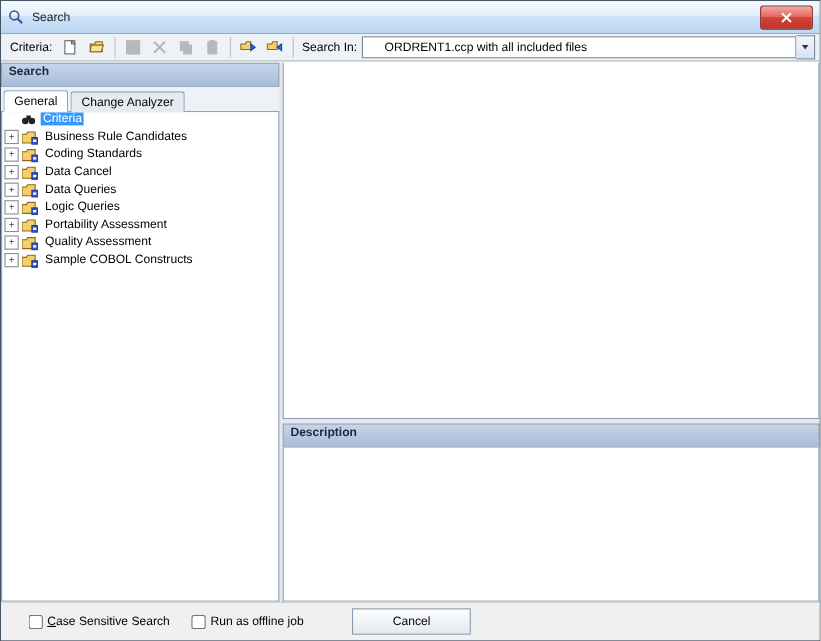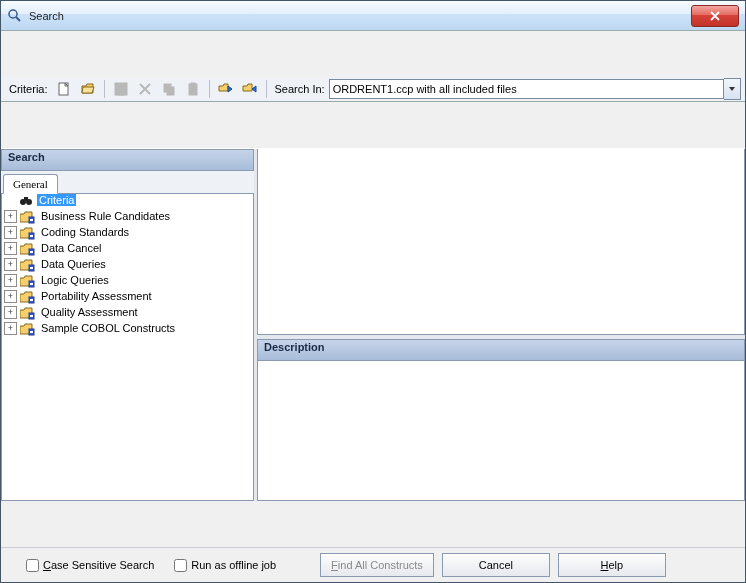--- a/index.html
+++ b/index.html
@@ -1,36 +1,36 @@
 <!DOCTYPE html>
 <html><head>
 <meta charset="utf-8">
 <style>
   html,body{margin:0;padding:0;font-family:Tahoma,Segoe UI,sans-serif;font-size:11px;background:#d6dce6;overflow:hidden;}
-  .window{width:746px;height:583px;border:1px solid #456; box-sizing:border-box;background:#f0f0f0;display:flex;flex-direction:column;gap:46px;}
+  .window{width:746px;height:583px;border:1px solid #456; box-sizing:border-box;background:#f0f0f0;display:flex;flex-direction:column;}
   .titlebar{height:29px;background:linear-gradient(to bottom,#f6fbff 0%,#e3effc 45%,#cde2f8 46%,#bdd8f3 100%);display:flex;align-items:center;border-bottom:1px solid #9aa;}
   .titlebar .ico{width:16px;height:16px;margin-left:6px;position:relative;}
   .titlebar .ico svg{width:16px;height:16px;}
   .titlebar .title{margin-left:6px;color:#222;}
   .titlebar .spacer{flex:1;}
   .closebtn{width:46px;height:20px;margin-right:6px;border:1px solid #8a2a2a;border-radius:3px;background:linear-gradient(to bottom,#f3a6a1 0%,#e36b60 45%,#d6433a 46%,#c13228 100%);display:flex;align-items:center;justify-content:center;color:#fff;font-weight:bold;cursor:default;}
   .closebtn svg{width:10px;height:10px;}
   .toolbar{height:24px;display:flex;align-items:center;border-bottom:1px solid #9aa;padding:0 4px;background:#eef1f6;}
   .toolbar .lbl{margin:0 4px;}
   .toolbar .tbtn{width:20px;height:20px;margin:0 1px;display:flex;align-items:center;justify-content:center;border:1px solid transparent;}
   .toolbar .sep{width:1px;height:18px;background:#b8bfc9;margin:0 4px;}
   .toolbar .disabled svg *{stroke:#b8b8b8!important;fill:#b8b8b8!important;}
-  .toolbar input.sel{flex:1;border:1px solid #7a8a9e;height:18px;padding:0 3px;font-family:inherit;font-size:11px;background:#fff;}
+  .toolbar input.sel{flex:1;border:1px solid #7a8a9e;height:18px;padding:0 20px;font-family:inherit;font-size:11px;background:#fff;}
   .toolbar .combodrop{width:16px;height:20px;border:1px solid #7a8a9e;border-left:0;background:linear-gradient(to bottom,#f2f6fb,#d7e3f2);display:flex;align-items:center;justify-content:center;}
   .content{flex:1;display:flex;border-top:1px solid #fff;}
   .leftpanel{width:253px;display:flex;flex-direction:column;border-right:3px solid #e4e7ec;}
   .panelhdr{height:18px;background:linear-gradient(to bottom,#c6d4ea,#a8bdd9);border:1px solid #8a9ab0;border-bottom:1px solid #8a9ab0;padding:1px 6px;font-weight:bold;color:#1a2a44;}
   .tabs{height:22px;display:flex;align-items:flex-end;padding-left:2px;background:#eef1f6;border-bottom:1px solid #8a9ab0;}
   .tab{padding:3px 9px;border:1px solid #8a9ab0;border-bottom:none;margin-right:2px;background:#e6ebf2;border-radius:3px 3px 0 0;position:relative;top:1px;cursor:default;}
-  .tab.active{background:#fff;border-bottom:1px solid #fff;font-family:Liberation Serif, serif;}
+  .tab.active{background:#fff;border-bottom:1px solid #fff;}
   .tree{flex:1;background:#fff;border:1px solid #8a9ab0;border-top:none;margin:0;overflow:auto;}
   .tree ul{list-style:none;margin:0;padding:0;}
   .tree li{padding:0;margin:0;}
   .noderow{display:flex;align-items:flex-start;height:16px;padding-left:2px;}
   .expander{width:11px;height:11px;border:1px solid #8c8c8c;background:#fff;margin-right:3px;display:flex;align-items:center;justify-content:center;font-size:9px;line-height:9px;color:#444;cursor:default;}
   .expander.none{border:none;background:transparent;}
   .ticon{width:16px;height:14px;margin-right:3px;display:flex;align-items:center;justify-content:center;}
   .nodetext{padding:0 2px;}
   .nodetext.selected{background:#3399ff;color:#fff;}
   .children{padding-left:14px;}
@@ -129,20 +129,21 @@
         </svg>
     </div>
   </div>
 
   <div class="content">
 
     <div class="leftpanel">
       <div class="panelhdr">Search</div>
       <div class="tabs">
         <div class="tab active">General</div>
+        <div class="tab">Change Analyzer</div>
       </div>
       <div class="tree">
         <ul>
           <li>
             <div class="noderow">
               <span class="expander none"></span>
               <span class="ticon">
                 <svg width="14" height="12" viewBox="0 0 14 12">
                     <ellipse cx="4" cy="7" rx="3" ry="3" fill="#222"></ellipse>
                     <ellipse cx="10" cy="7" rx="3" ry="3" fill="#222"></ellipse>
@@ -273,22 +274,16 @@
   <div class="bottombar">
     <label class="chk">
       <input type="checkbox" style="">
       <span><u>C</u><span>ase Sensitive Search</span></span>
     </label>
     <label class="chk">
       <input type="checkbox" style="">
       <span>Run as offline job</span>
     </label>
     <div style="flex:0 0 20px"></div>
-    <div class="btn disabled">
-        <span><u>F</u>ind All Constructs</span>
-      </div>
     <div class="btn">Cancel</div>
-    <div class="btn">
-        <span><u>H</u>elp</span>
-      </div>
   </div>
 
 </div>
 
 </body></html>

